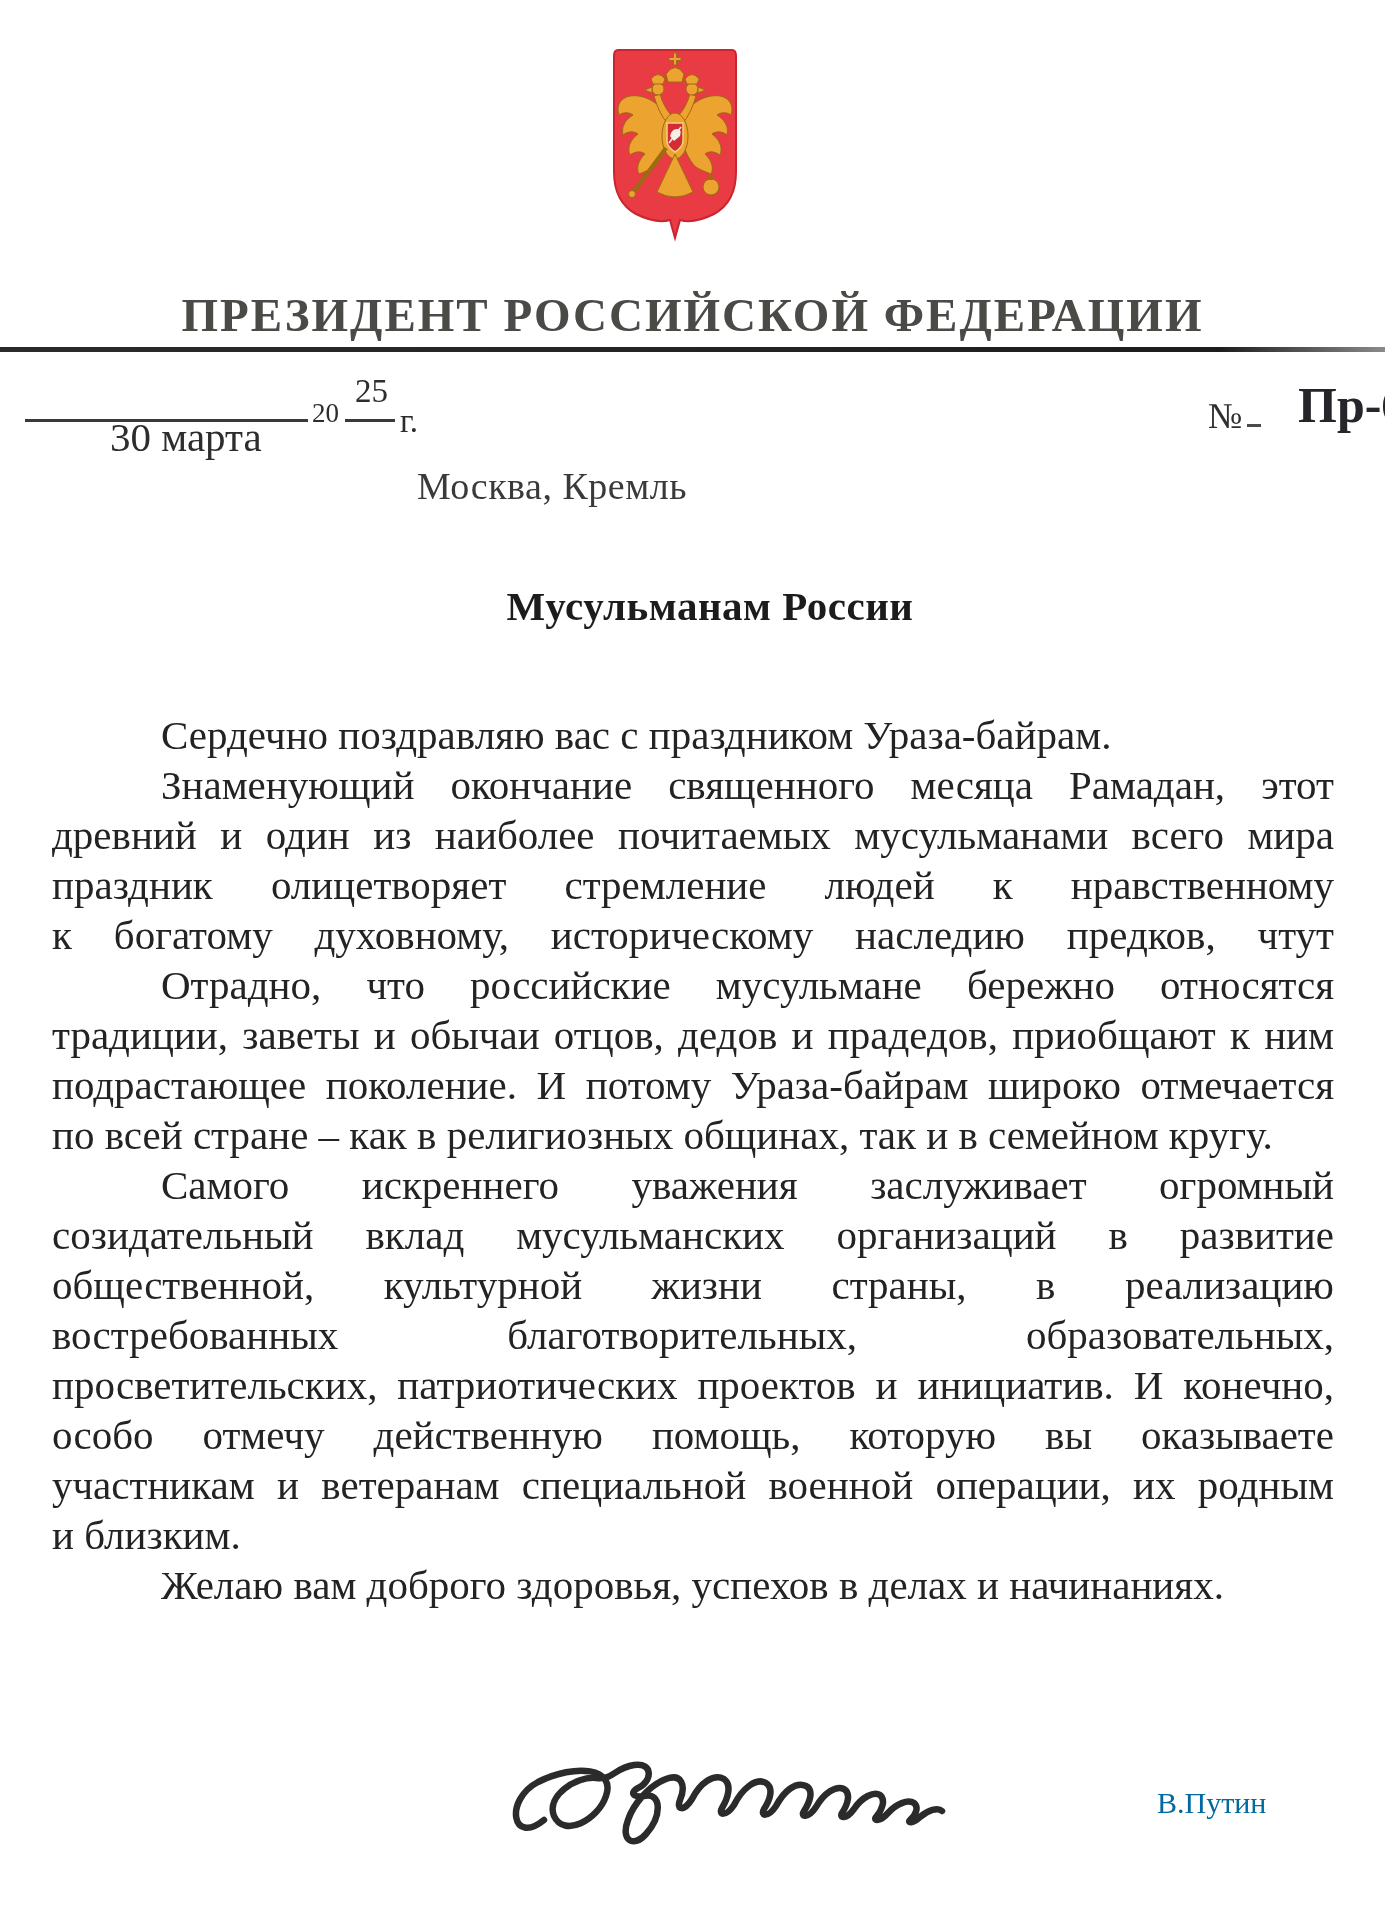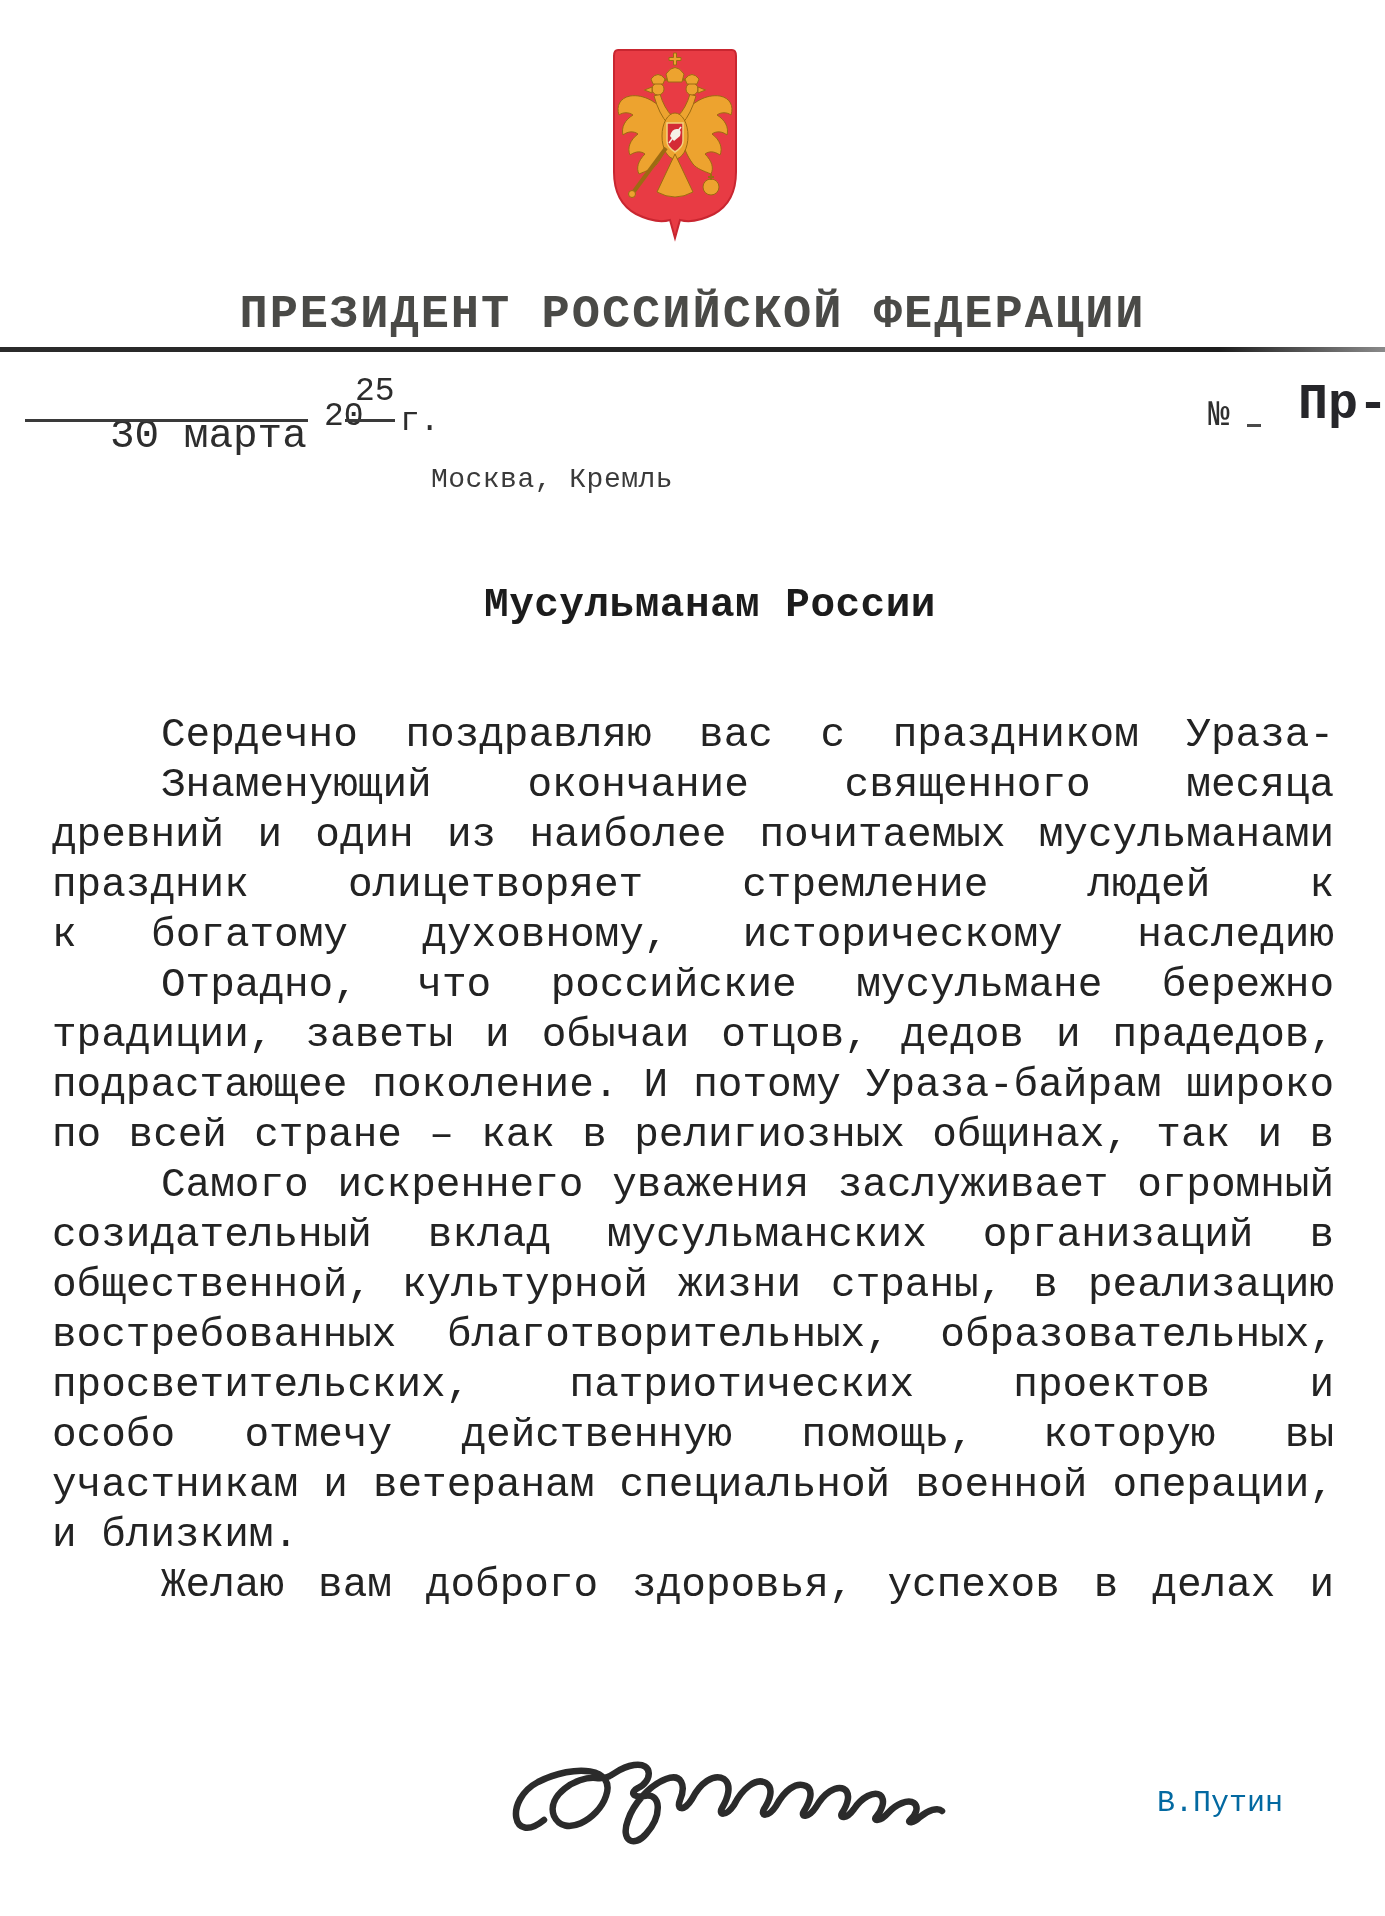--- a/index.html
+++ b/index.html
@@ -1,50 +1,50 @@
 <!DOCTYPE html>
 <html><head>
 <meta charset="utf-8">
 <style>
   html,body { margin:0; padding:0; background:#ffffff; }
   .page {
     position:relative; width:1385px; height:1916px; background:#ffffff;
-    overflow:hidden; font-family:Liberation Mono, monospace; color:#222;
+    overflow:hidden; font-family:Liberation Serif, serif; color:#222;
   }
 
   
   .coat { position:absolute; left:608px; top:44px; width:134px; height:202px; }
 
   
   .header-title {
     position:absolute; left:0; top:288px; width:1385px; text-align:center;
     font-size:47px; font-weight:bold; letter-spacing:2px; color:#4a4a47;
     white-space:nowrap;
   }
 
   .rule {
     position:absolute; left:0; top:347px; width:1385px; height:5px;
     background:linear-gradient(to right,#2b2b2b 0%,#1d1d1d 88%,#8a8a8a 100%);
   }
 
   
   .date-day   { position:absolute; left:110px; top:377px; font-size:41px; color:#2d2d2d; white-space:nowrap;margin-top:36px; }
   .u-long     { position:absolute; left:25px;  top:419px; width:283px; height:3px; background:#3a3a3a; }
-  .date-century{ position:absolute; left:324px; top:398px; font-size:33px; color:#2d2d2d; }
+  .date-century{ position:absolute; left:312px; top:398px; font-size:27px; color:#2d2d2d; }
   .u-short    { position:absolute; left:345px; top:419px; width:50px; height:3px; background:#3a3a3a; }
   .date-year  { position:absolute; left:355px; top:373px; font-size:33px; color:#2d2d2d; }
   .date-suffix{ position:absolute; left:400px; top:403px; font-size:33px; color:#2d2d2d; }
 
   .num-sign     { position:absolute; left:1208px; top:395px; font-size:36px; color:#2f2f2f; }
   .num-underline{ position:absolute; left:1247px; top:424px; width:14px; height:3px; background:#4a4a4a; }
   .doc-number   { position:absolute; left:1298px; top:376px; font-size:50px; font-weight:bold; color:#26262a; white-space:nowrap; }
 
   .place {
     position:absolute; left:0; top:464px; width:1104px; text-align:center;
-    font-size:28px; color:#3a3a3a; letter-spacing:0.5px;
+    font-size:38px; color:#3a3a3a; letter-spacing:0.5px;
   }
 
   .addressee {
     position:absolute; left:0; top:582px; width:1360px; text-align:center;
     font-size:41px; font-weight:bold; color:#1c1c1c; letter-spacing:0.5px;padding-left:30px;
   }
 
   
   .body-block { position:absolute; left:52px; top:710px; width:1282px;
     font-size:41px; line-height:50px; color:#232323; }

